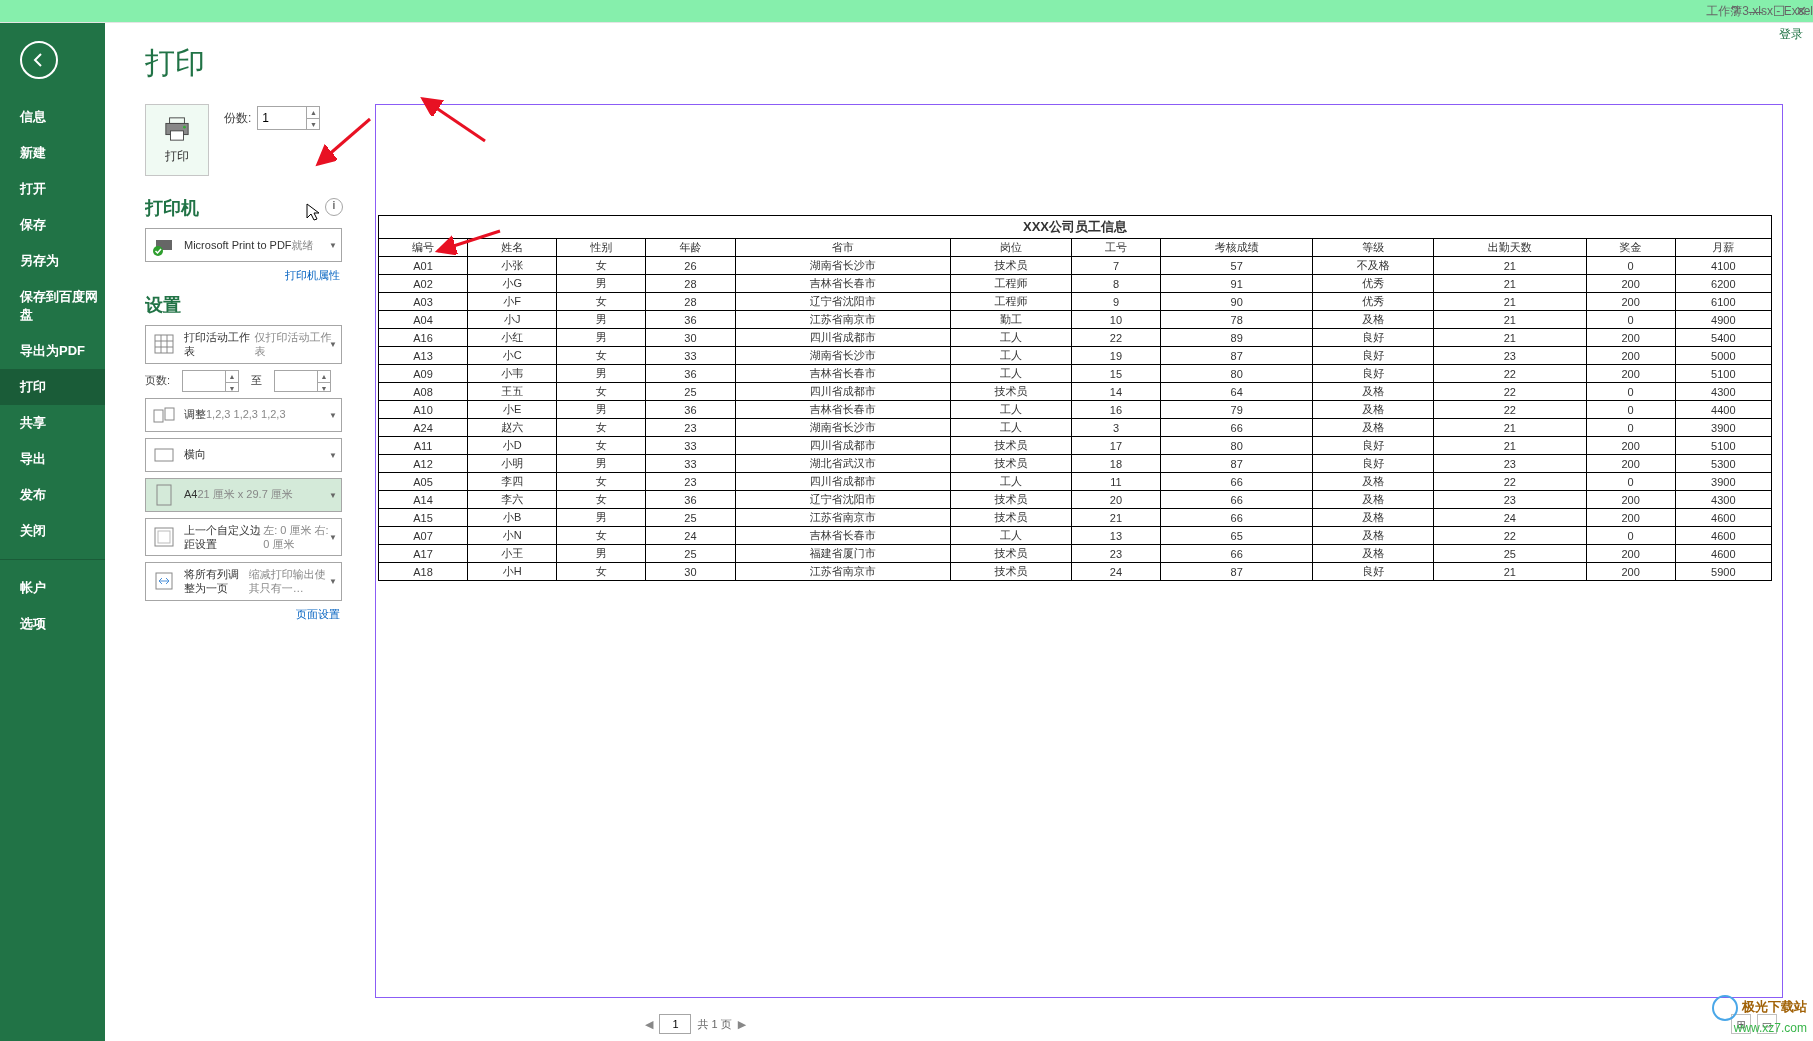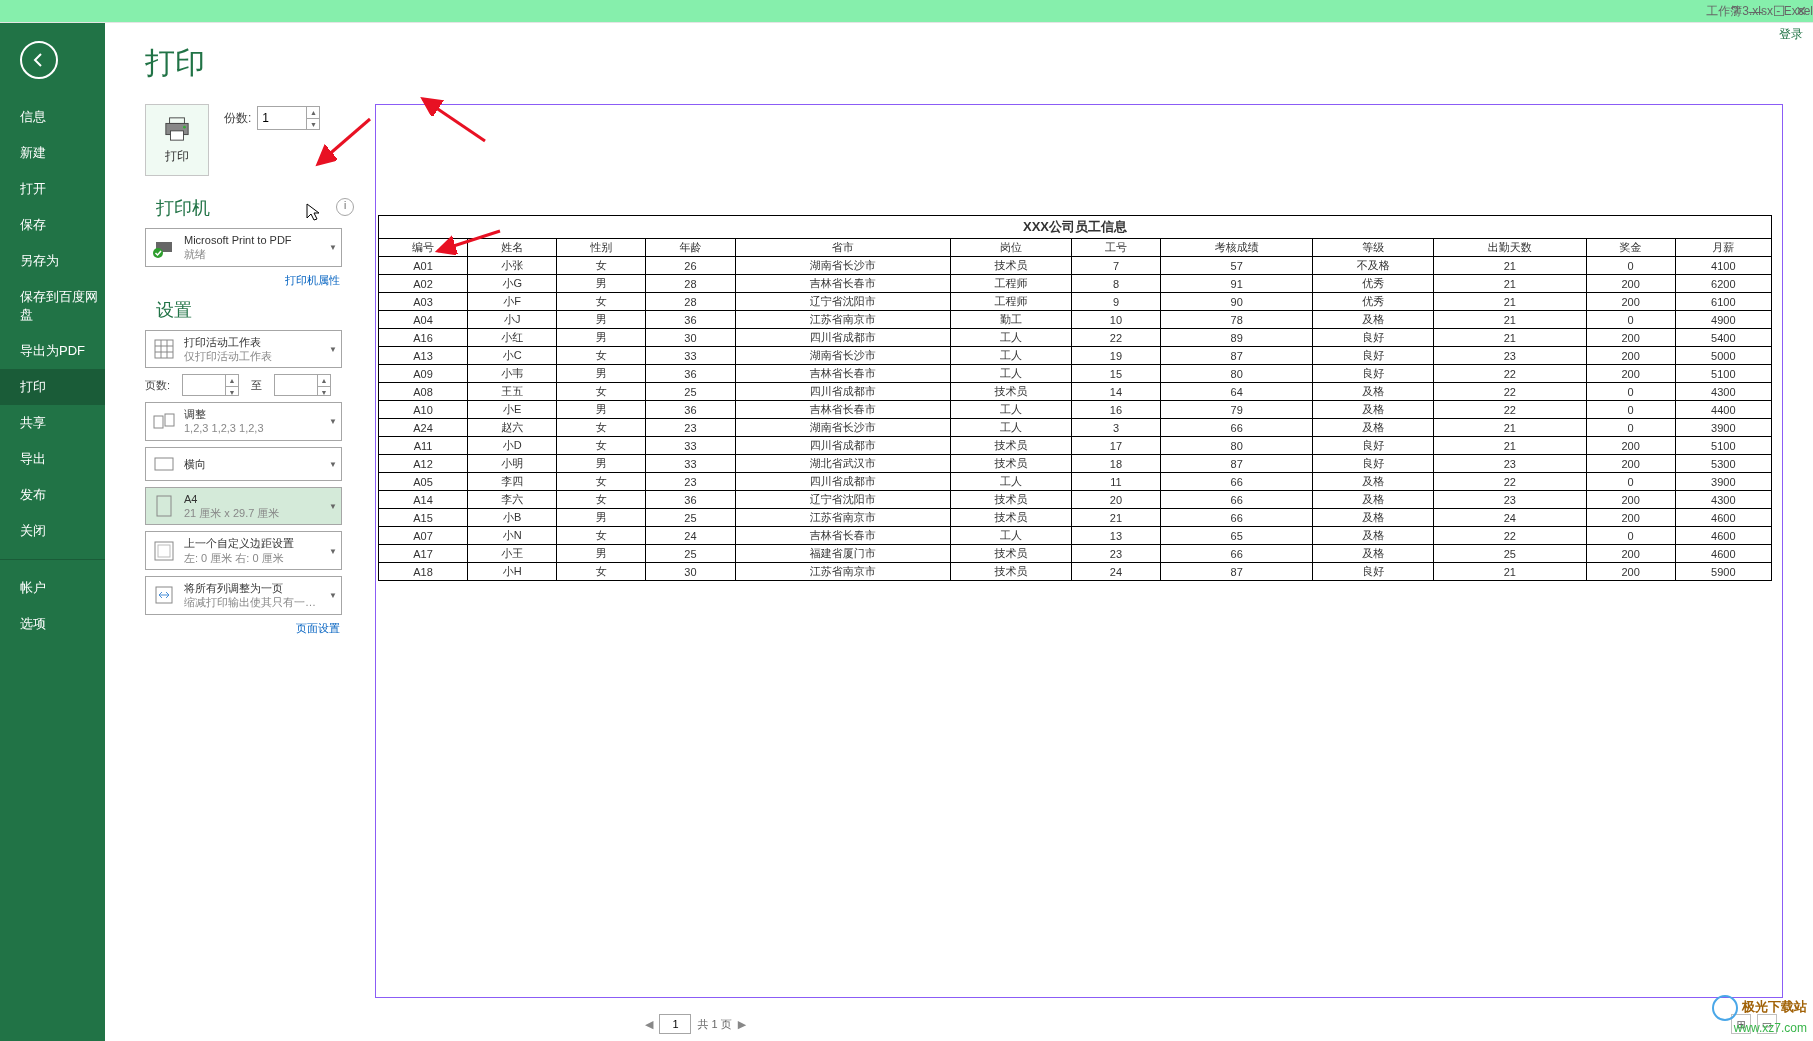--- a/index.html
+++ b/index.html
@@ -1,43 +1,43 @@
 <!DOCTYPE html>
 <html><head>
 <meta charset="utf-8">
 <style>
   html,body{margin:0;padding:0;height:100%;font-family:"Microsoft YaHei",Segoe UI,Arial,sans-serif;background:#fff;font-size:12px;color:#333;}
   .titlebar{height:22px;background:#86efac;border-bottom:1px solid #e5e5e5;display:flex;align-items:center;justify-content:flex-end;position:relative;font-size:12px;color:#666;}
   .titlebar .win-controls{position:absolute;right:6px;top:0;display:flex;gap:10px;align-items:center;height:22px;}
   .titlebar .win-controls span{cursor:pointer;color:#666;font-size:14px;}
   .login{position:absolute;right:10px;top:26px;font-size:12px;color:#217346;text-align:right;}
   .app{display:flex;height:calc(100% - 22px);}
-  .sidebar{width:105px;background:#217346;color:#fff;padding-top:8px;flex-shrink:0;}
+  .sidebar{width:105px;background:#217346;color:#fff;padding-top:8px;flex-shrink:0;font-weight:bold;}
   .back-circle{width:34px;height:34px;border:2px solid #fff;border-radius:50%;margin:10px 0 20px 20px;display:flex;align-items:center;justify-content:center;cursor:pointer;}
   .back-circle svg{fill:#fff;}
   .nav-item{padding:9px 0 9px 20px;font-size:13px;color:#fff;cursor:pointer;}
   .nav-item.active{background:#1a5c38;}
   .nav-sep{height:1px;background:#1a5c38;margin:10px 0;}
   .content{flex:1;display:flex;flex-direction:column;padding:20px 30px 0 40px;overflow:hidden;position:relative;}
   h1.page-title{color:#217346;font-weight:300;font-size:30px;margin:0 0 20px 0;}
   .print-row{display:flex;align-items:flex-start;gap:15px;margin-bottom:20px;}
   .print-btn{width:62px;height:70px;border:1px solid #c6c6c6;background:#f0faf3;display:flex;flex-direction:column;align-items:center;justify-content:center;gap:6px;cursor:pointer;}
   .print-btn svg{width:30px;height:26px;}
   .copies{display:flex;align-items:center;gap:6px;font-size:12px;color:#444;margin-top:2px;}
   .spinner{display:flex;align-items:stretch;border:1px solid #a6a6a6;height:22px;}
   .spinner input{width:40px;border:none;padding:0 4px;font-size:12px;outline:none;}
   .spinner .spins{display:flex;flex-direction:column;border-left:1px solid #a6a6a6;}
   .spinner .spins div{width:12px;height:11px;font-size:7px;text-align:center;line-height:11px;cursor:pointer;color:#666;}
   .spinner .spins div + div{border-top:1px solid #a6a6a6;}
-  h2.section{color:#217346;font-weight:400;font-size:18px;margin:0 0 8px 11px;position:relative;}
+  h2.section{color:#217346;font-weight:700;font-size:18px;margin:0 0 8px 0;position:relative;}
   .info-icon{position:absolute;left:180px;top:2px;width:16px;height:16px;border:1px solid #a6a6a6;border-radius:50%;font-size:10px;text-align:center;line-height:14px;color:#666;}
   .dropdown{border:1px solid #a6a6a6;display:flex;align-items:center;padding:4px 6px;width:183px;margin-bottom:6px;cursor:pointer;position:relative;background:#fff;}
   .dropdown.selected{background:#d4ead9;}
   .dd-icon{width:24px;height:24px;margin-right:8px;flex-shrink:0;display:flex;align-items:center;justify-content:center;}
-  .dd-text{display:flex;flex-direction:column;font-size:11px;line-height:1.3;}
+  .dd-text{display:flex;flex-direction:row;font-size:11px;line-height:1.3;}
   .dd-text .sub{color:#888;}
   .dd-arrow{position:absolute;right:4px;top:50%;transform:translateY(-50%);font-size:8px;color:#666;}
   .right-link{width:195px;text-align:right;margin-bottom:10px;}
   .right-link a{color:#0563c1;font-size:11px;text-decoration:none;cursor:pointer;}
   .pages-row{display:flex;align-items:center;gap:12px;font-size:11px;color:#444;margin-bottom:6px;}
   .pages-row .spinner{height:20px;}
   .pages-row .spinner input{width:34px;}
   .main-area{display:flex;flex:1;gap:20px;overflow:hidden;}
   .left-col{width:210px;flex-shrink:0;}
   .preview-col{flex:1;display:flex;flex-direction:column;}

